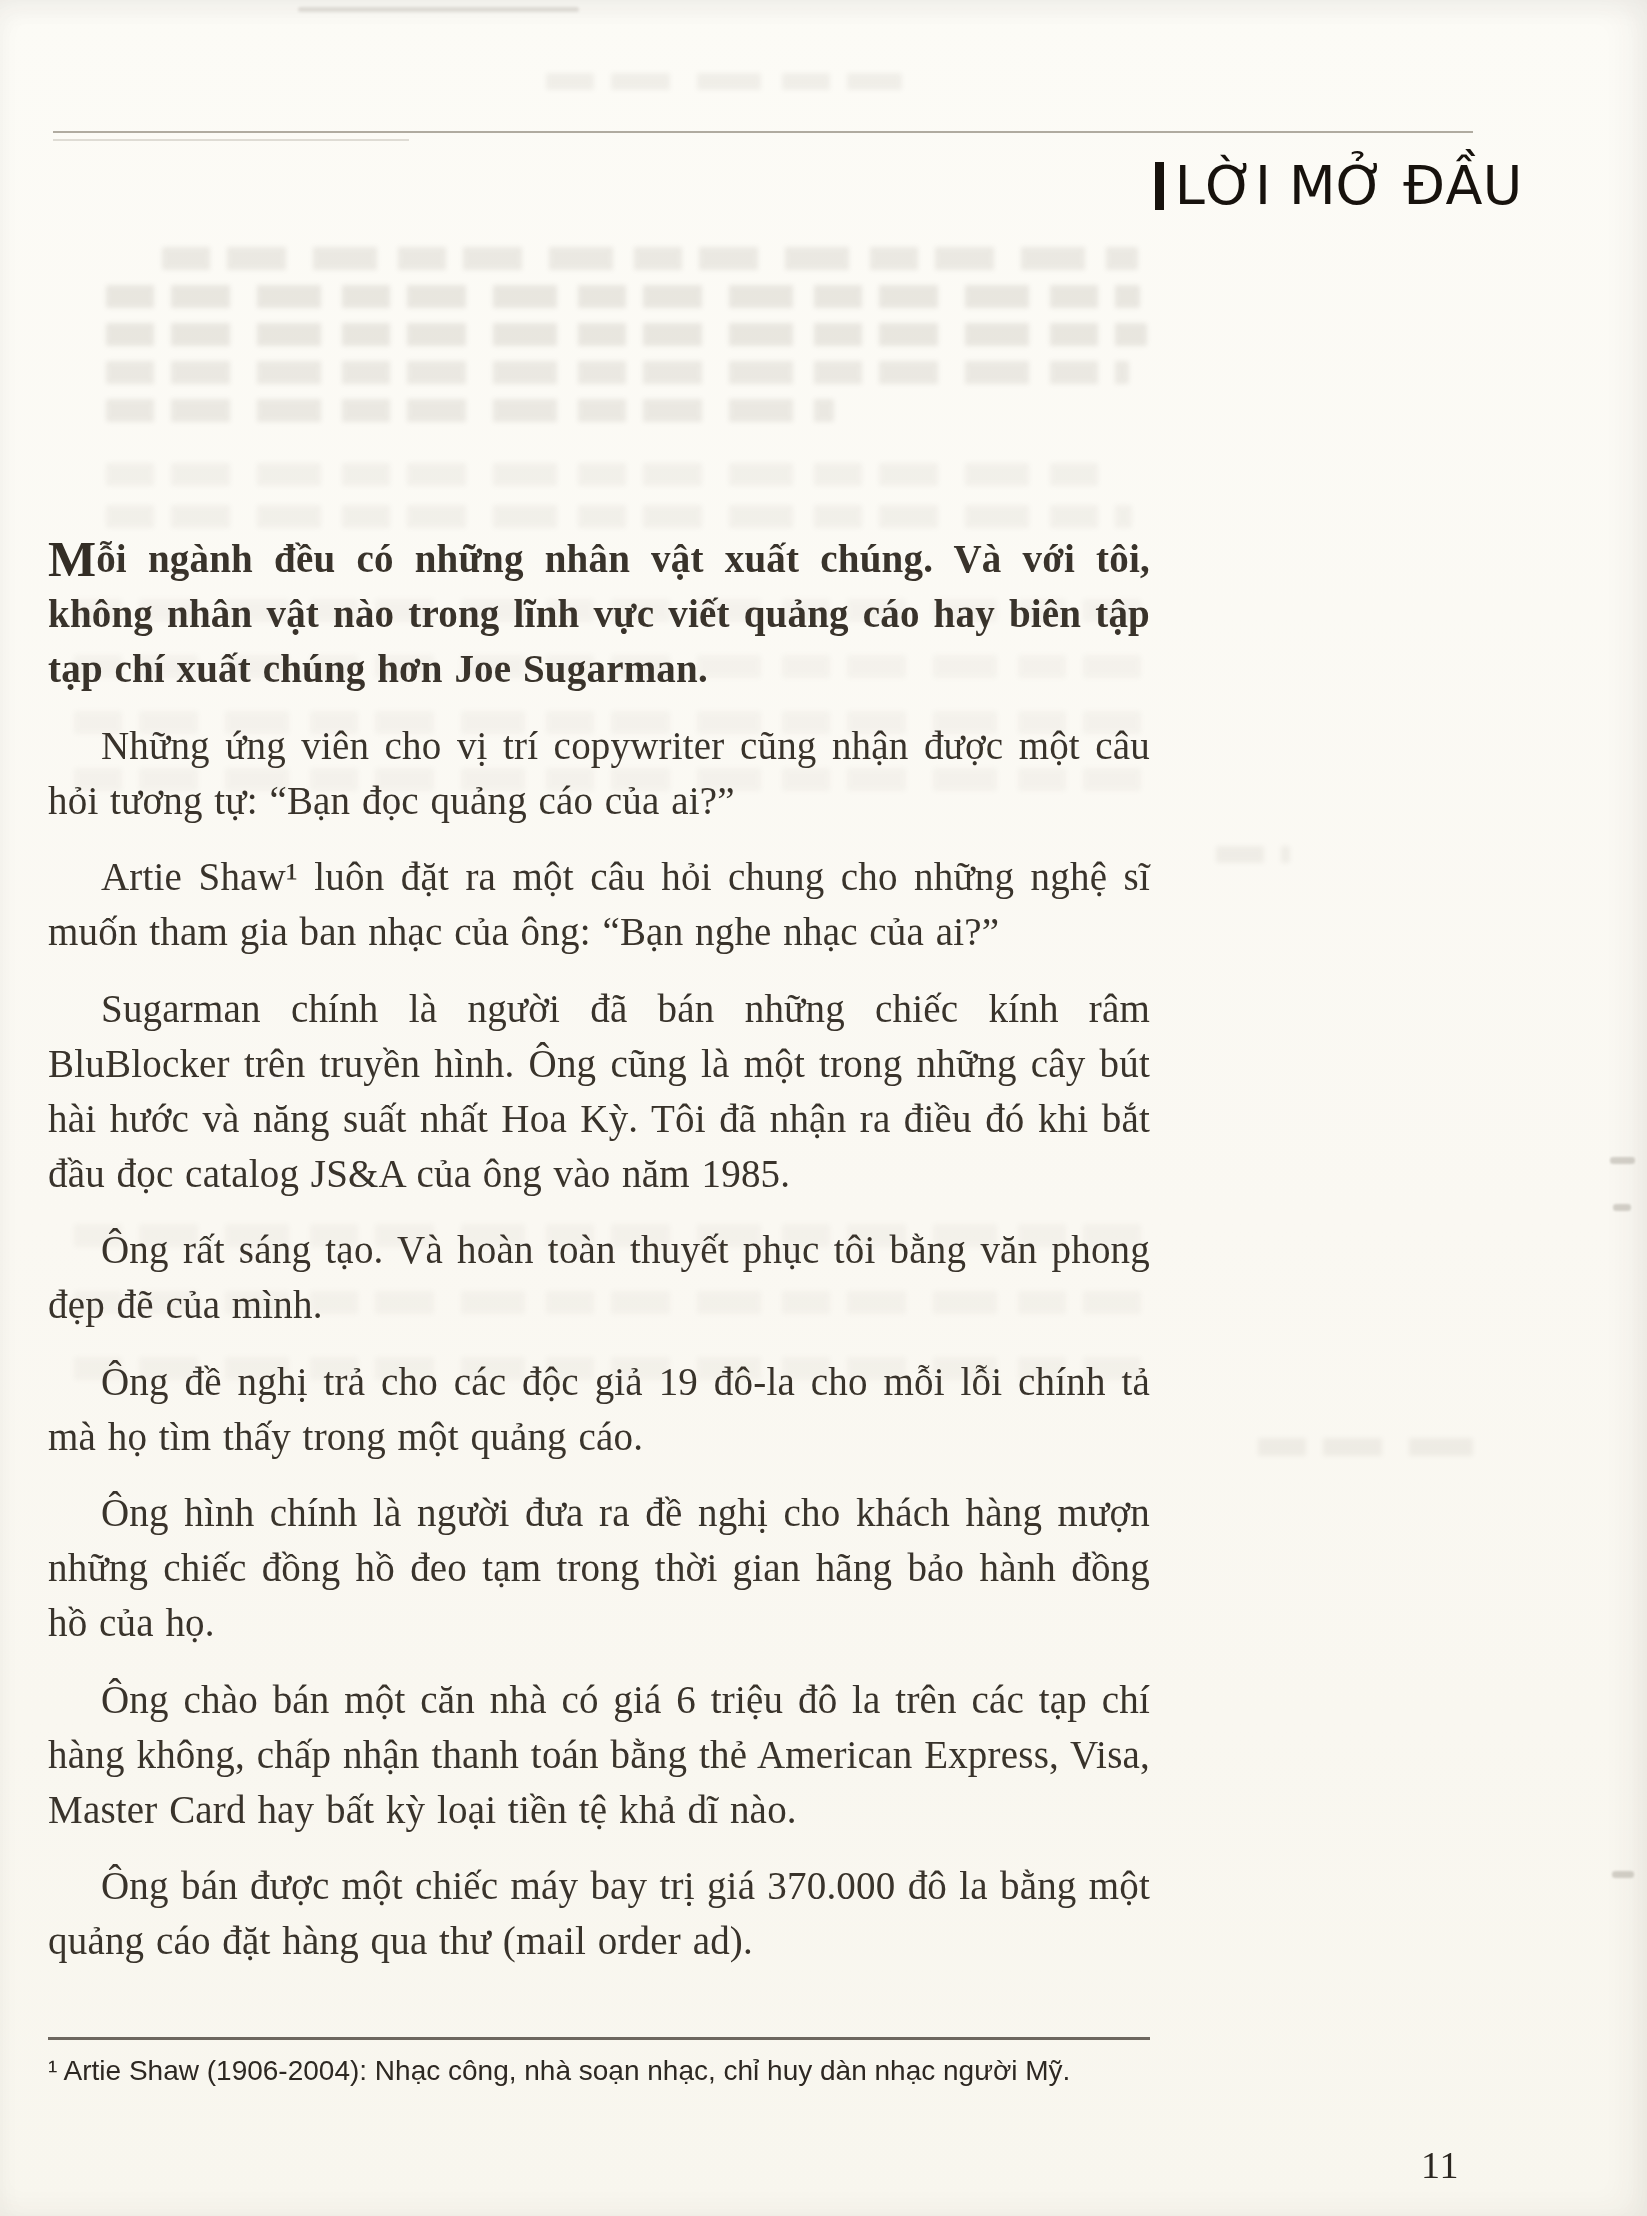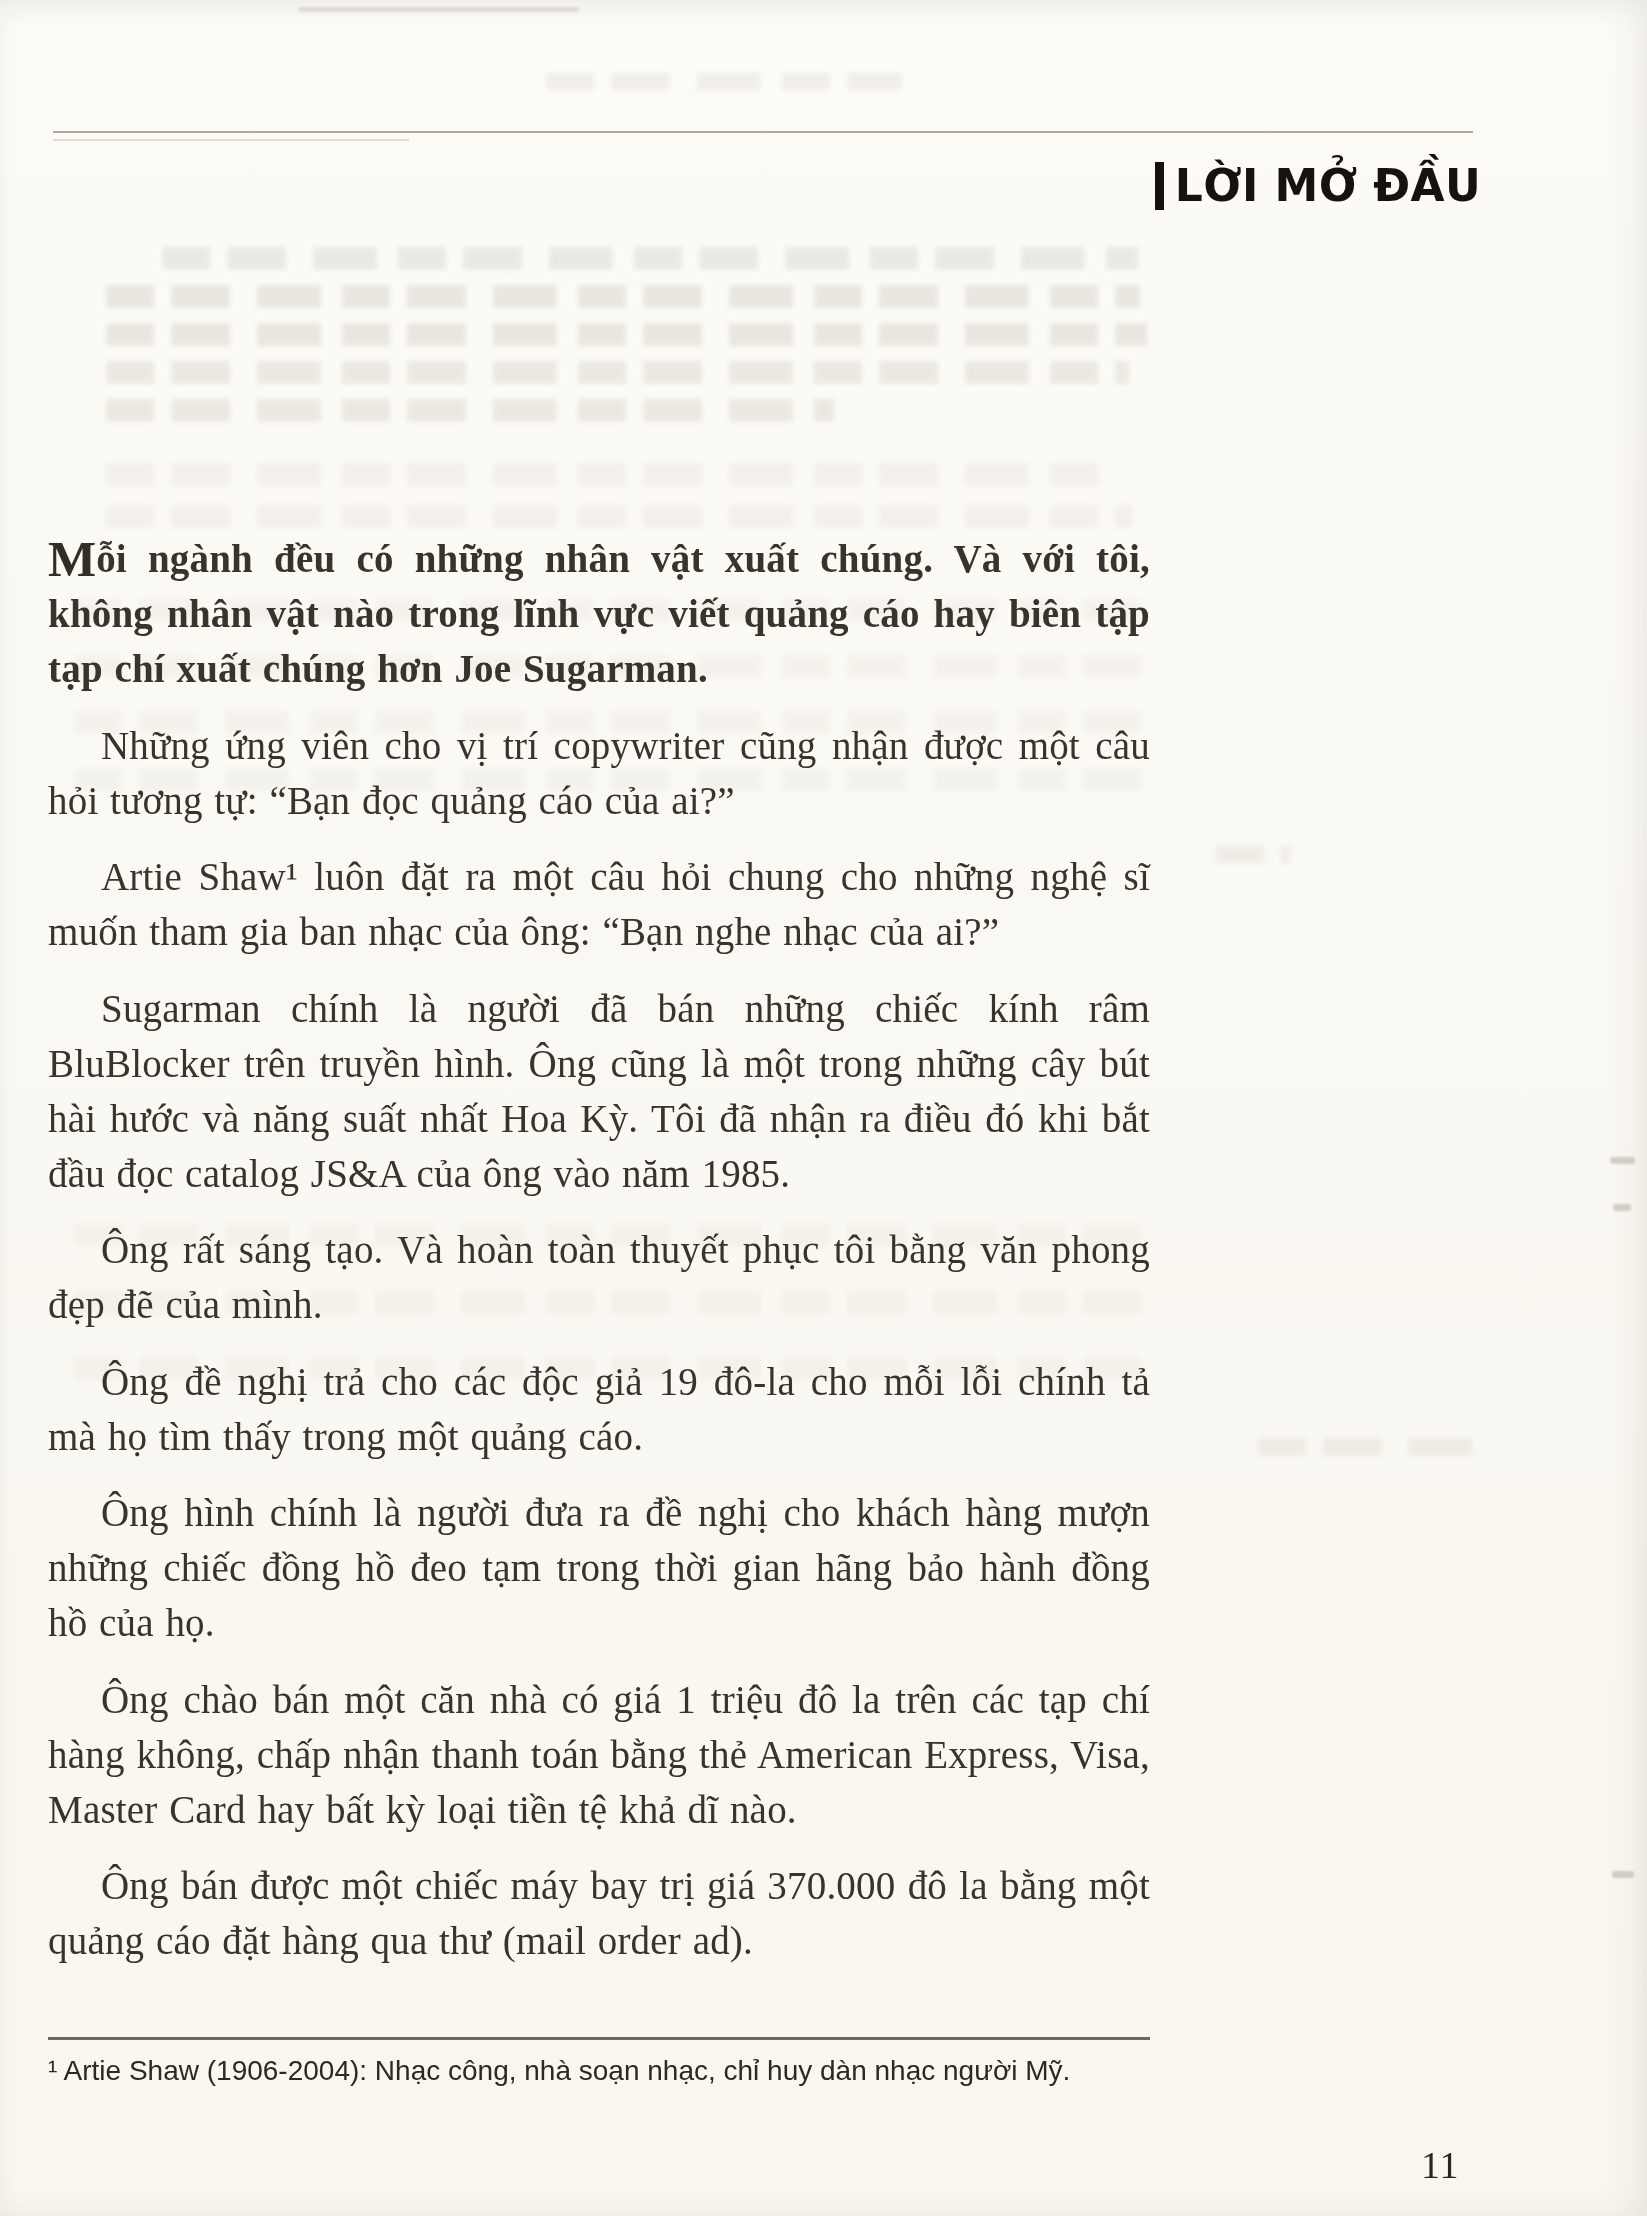--- a/index.html
+++ b/index.html
@@ -45,21 +45,21 @@
   }
   .chapter-header{
     position:absolute;left:1155px;top:159px;
     display:flex;align-items:center;
   }
   .chapter-bar{
     width:9px;height:48px;background:#17120d;margin-right:10.8px;flex:none;
   }
   .chapter-title{
     font-family:"DejaVu Sans","Liberation Sans",sans-serif;
-    font-weight:700;font-size:44px;line-height:53px;
+    font-weight:400;font-size:54px;line-height:53px;
     letter-spacing:0.4px;color:#17120d;white-space:nowrap;
   }
 
   
   .body-text{
     position:absolute;left:48px;top:531px;width:1102px;
     font-size:39px;line-height:55px;letter-spacing:0.2px;word-spacing:1.7px;
     color:#39332b;text-align:justify;
   }
   .body-text p{margin:0 0 21.5px 0;text-indent:53px;}
@@ -125,21 +125,21 @@
   </div>
 
   <div class="body-text">
     <p class="first"><span class="drop-cap">M</span><span>ỗi ngành đều có những nhân vật xuất chúng. Và với tôi, không nhân vật nào trong lĩnh vực viết quảng cáo hay biên tập tạp chí xuất chúng hơn Joe Sugarman.</span></p>
     <p>Những ứng viên cho vị trí copywriter cũng nhận được một câu hỏi tương tự: “Bạn đọc quảng cáo của ai?”</p>
     <p>Artie Shaw¹ luôn đặt ra một câu hỏi chung cho những nghệ sĩ muốn tham gia ban nhạc của ông: “Bạn nghe nhạc của ai?”</p>
     <p>Sugarman chính là người đã bán những chiếc kính râm BluBlocker trên truyền hình. Ông cũng là một trong những cây bút hài hước và năng suất nhất Hoa Kỳ. Tôi đã nhận ra điều đó khi bắt đầu đọc catalog JS&amp;A của ông vào năm 1985.</p>
     <p>Ông rất sáng tạo. Và hoàn toàn thuyết phục tôi bằng văn phong đẹp đẽ của mình.</p>
     <p>Ông đề nghị trả cho các độc giả 19 đô-la cho mỗi lỗi chính tả mà họ tìm thấy trong một quảng cáo.</p>
     <p>Ông hình chính là người đưa ra đề nghị cho khách hàng mượn những chiếc đồng hồ đeo tạm trong thời gian hãng bảo hành đồng hồ của họ.</p>
-    <p>Ông chào bán một căn nhà có giá 1 triệu đô la trên các tạp chí hàng không, chấp nhận thanh toán bằng thẻ American Express, Visa, Master Card hay bất kỳ loại tiền tệ khả dĩ nào.</p>
+    <p>Ông chào bán một căn nhà có giá 6 triệu đô la trên các tạp chí hàng không, chấp nhận thanh toán bằng thẻ American Express, Visa, Master Card hay bất kỳ loại tiền tệ khả dĩ nào.</p>
     <p>Ông bán được một chiếc máy bay trị giá 370.000 đô la bằng một quảng cáo đặt hàng qua thư (mail order ad).</p>
   </div>
 
   <div class="footnote-rule"></div>
   <div class="footnote">¹ Artie Shaw (1906-2004): Nhạc công, nhà soạn nhạc, chỉ huy dàn nhạc người Mỹ.</div>
 
   <div class="page-number">11</div>
 
 </div>
 

